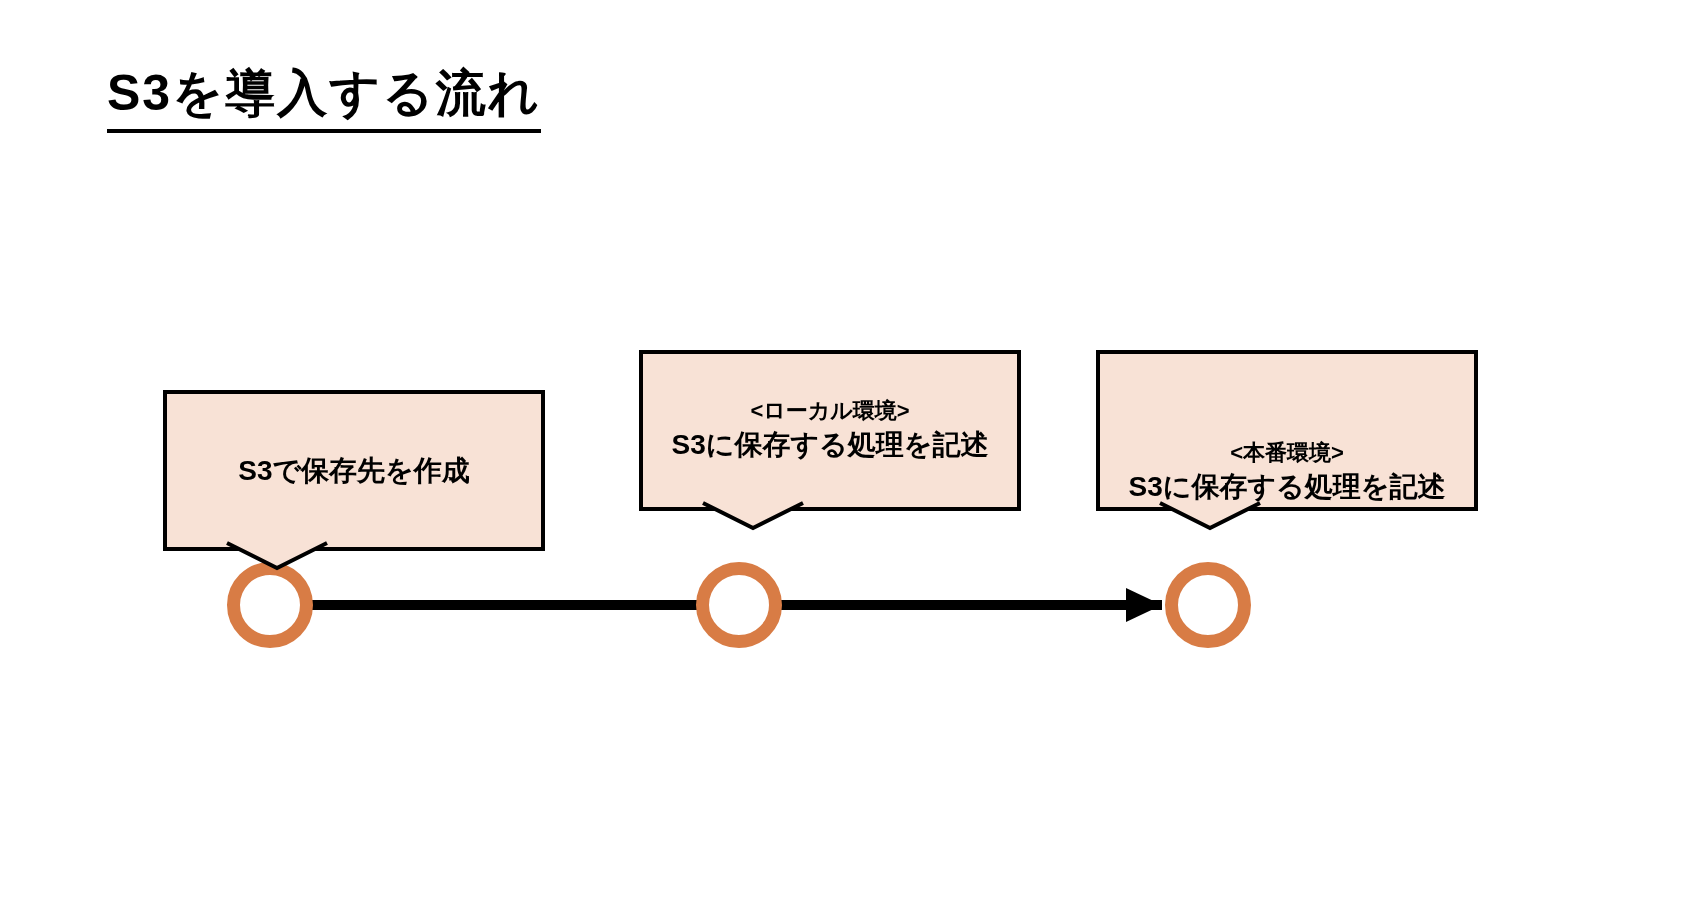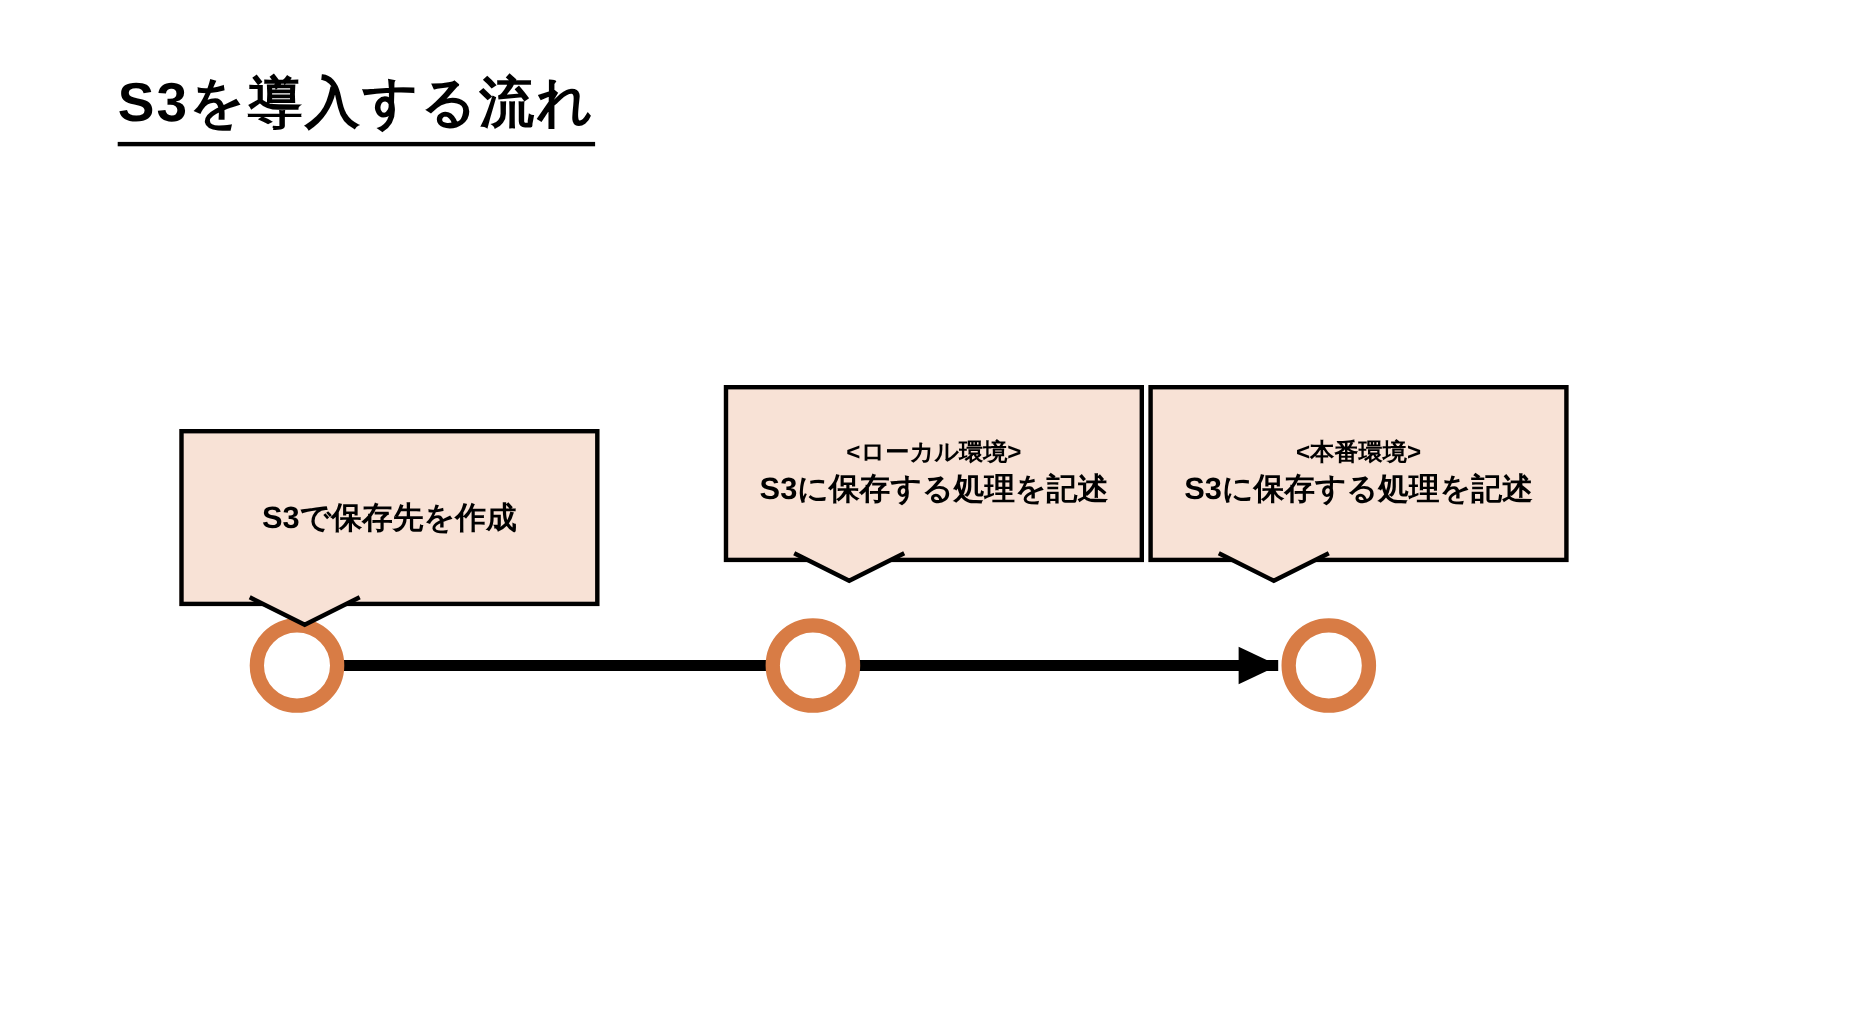--- a/index.html
+++ b/index.html
@@ -35,22 +35,22 @@
     background:var(--callout_fill);
     border:4px solid #000;
     display:flex;
     flex-direction:column;
     align-items:center;
     justify-content:center;
     text-align:center;
     z-index:3;
   }
   .callout-1{left:163px;margin-top:40px;}
-  .callout-2{left:658px;justify-content:center;}
-  .callout-3{left:1044px;}
+  .callout-2{left:639px;justify-content:center;}
+  .callout-3{left:1096px;justify-content:flex-end;}
   .callout .t-main{
     font-size:28px;
     font-weight:600;
     line-height:1.42;
     white-space:nowrap;
   }
   .callout .t-sub{
     font-size:22px;
     font-weight:600;
     line-height:1.35;

